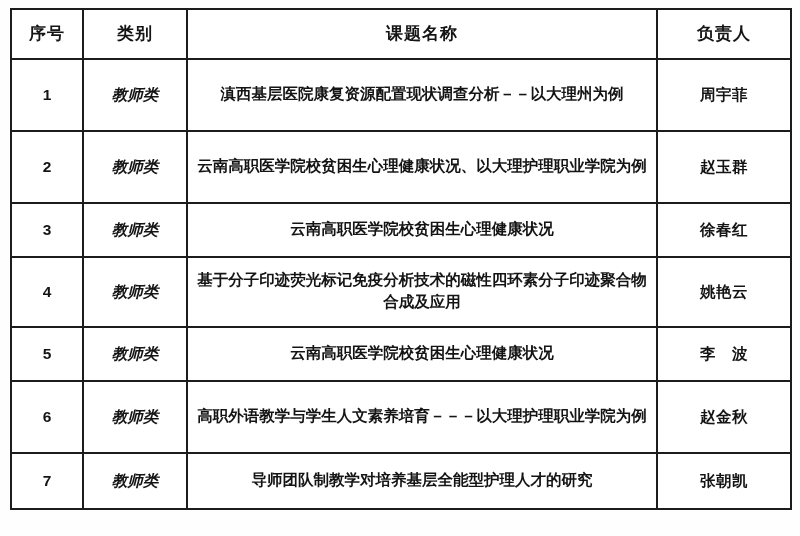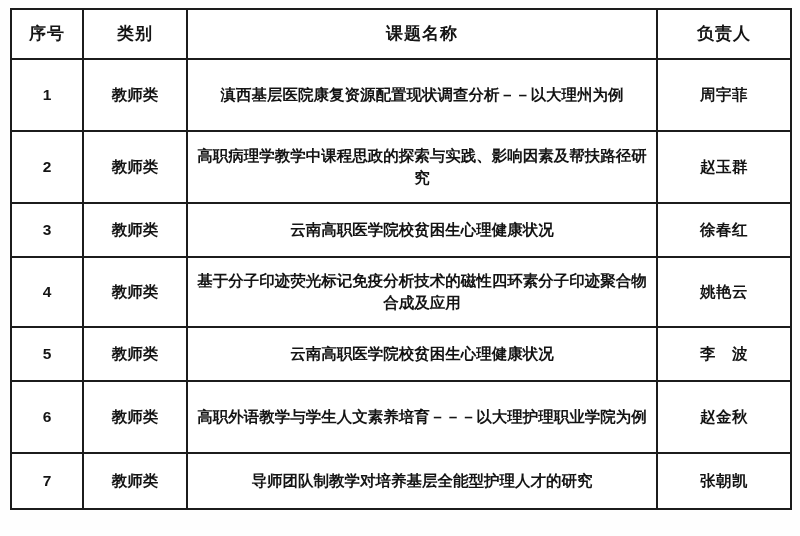--- a/index.html
+++ b/index.html
@@ -51,26 +51,28 @@
   col.c-title { width: 470px; }
   col.c-lead  { width: 134px; }
 
   td.cell-no {
     font-size: 16px;
     font-weight: normal;
     color: #1a1a1a;
   }
   td.cell-cat {
     font-size: 15.5px;
+    font-style: italic;
   }
   td.cell-title {
     font-size: 15.5px;
     line-height: 1.5;
     padding-left: 10px;
     padding-right: 10px;
+    font-family: Liberation Mono, monospace;
   }
   td.cell-lead {
     font-size: 16px;
     letter-spacing: 0.5px;
   }
   tr.row-h1 td { height: 62px; }
   tr.row-h2 td { height: 62px; }
   tr.row-h3 td { height: 44px; }
   tr.row-h4 td { height: 60px; }
   tr.row-h5 td { height: 44px; }
@@ -99,21 +101,21 @@
     <tbody>
       <tr class="row-h1">
         <td class="cell-no">1</td>
         <td class="cell-cat">教师类</td>
         <td class="cell-title">滇西基层医院康复资源配置现状调查分析－－以大理州为例</td>
         <td class="cell-lead">周宇菲</td>
       </tr>
       <tr class="row-h2">
         <td class="cell-no">2</td>
         <td class="cell-cat">教师类</td>
-        <td class="cell-title">高职病理学教学中课程思政的探索与实践、影响因素及帮扶路径研究</td>
+        <td class="cell-title">云南高职医学院校贫困生心理健康状况、以大理护理职业学院为例</td>
         <td class="cell-lead">赵玉群</td>
       </tr>
       <tr class="row-h3">
         <td class="cell-no">3</td>
         <td class="cell-cat">教师类</td>
         <td class="cell-title">云南高职医学院校贫困生心理健康状况</td>
         <td class="cell-lead">徐春红</td>
       </tr>
       <tr class="row-h4">
         <td class="cell-no">4</td>

